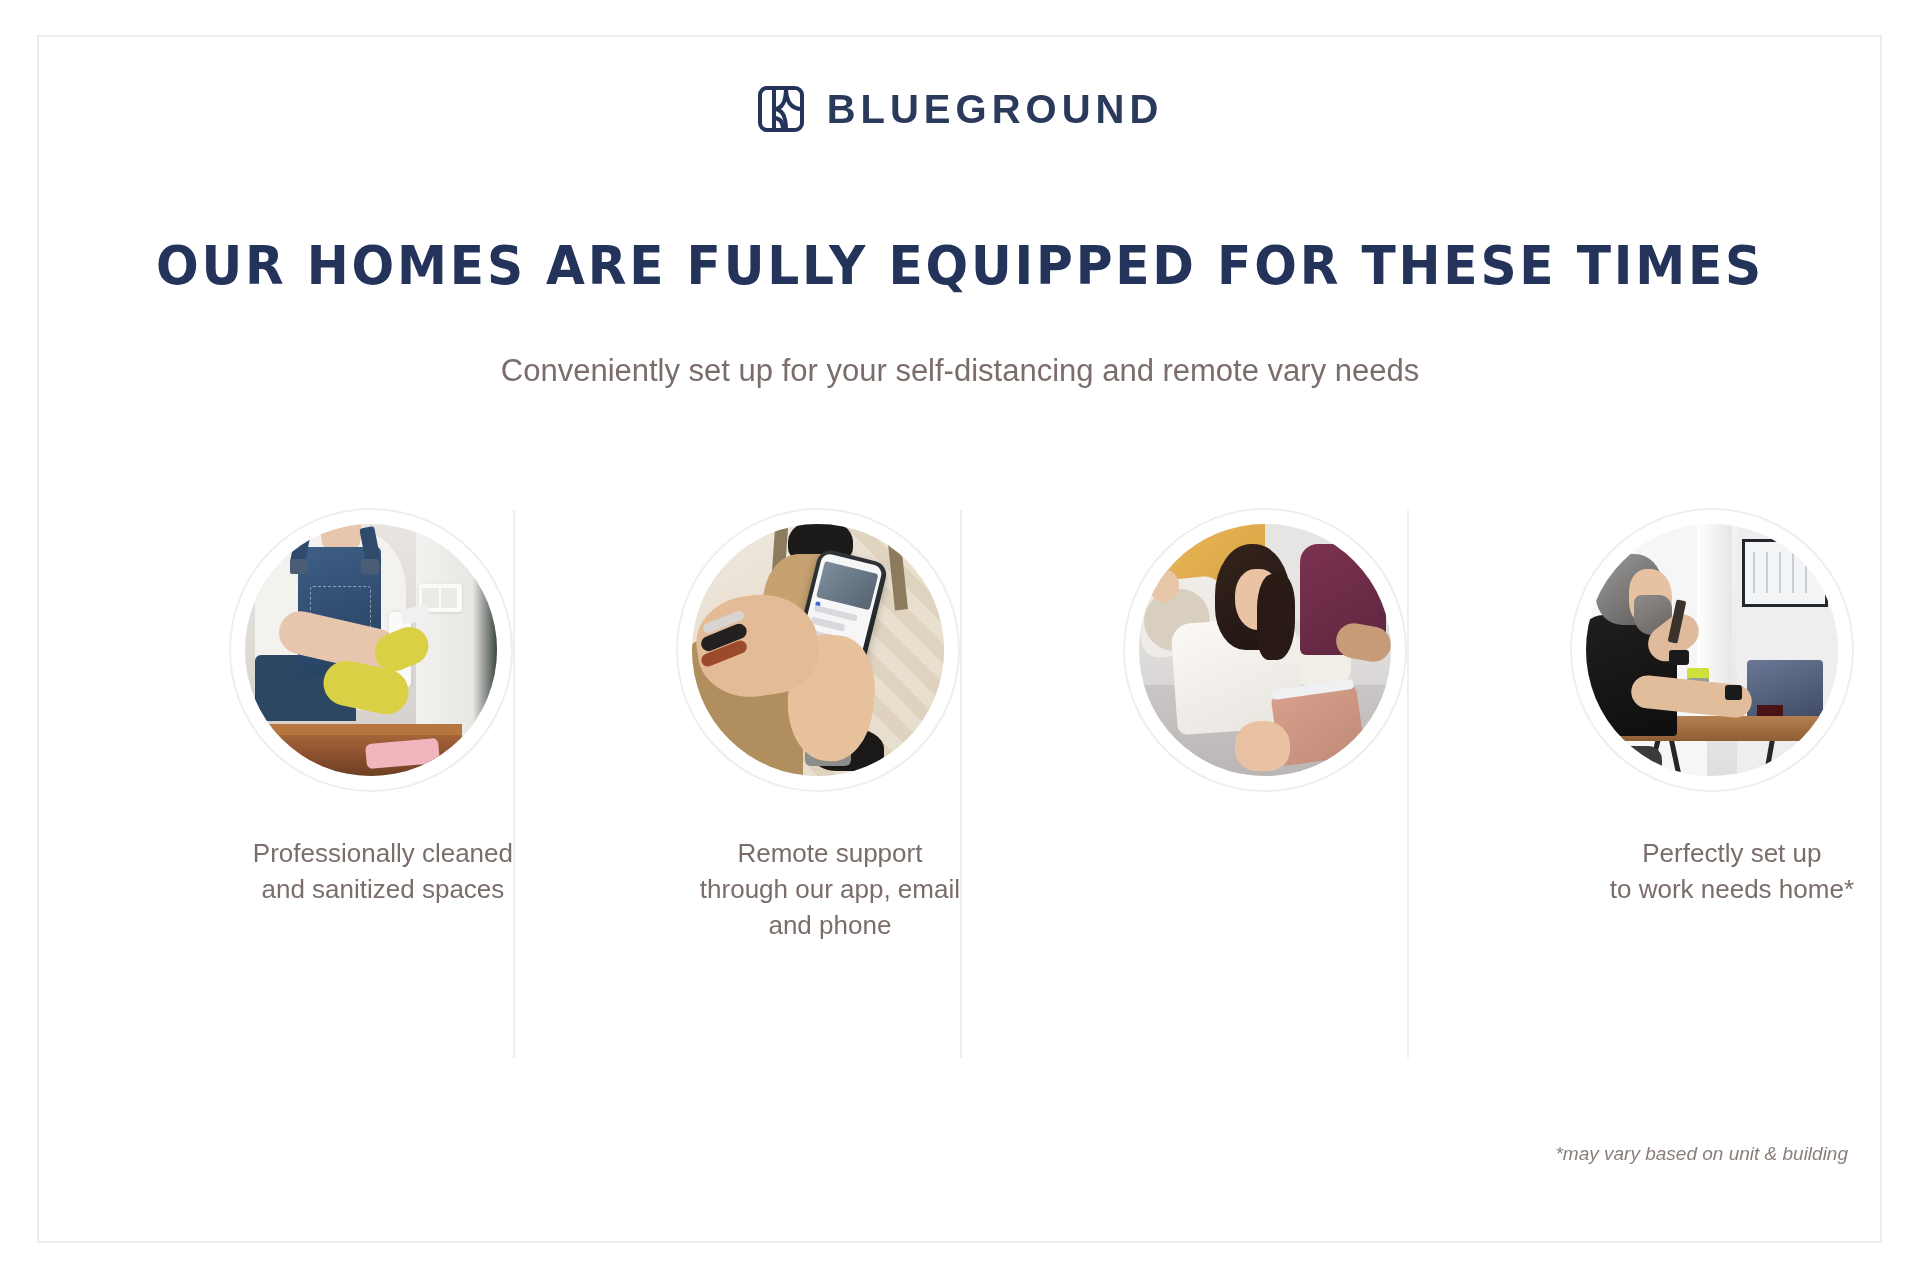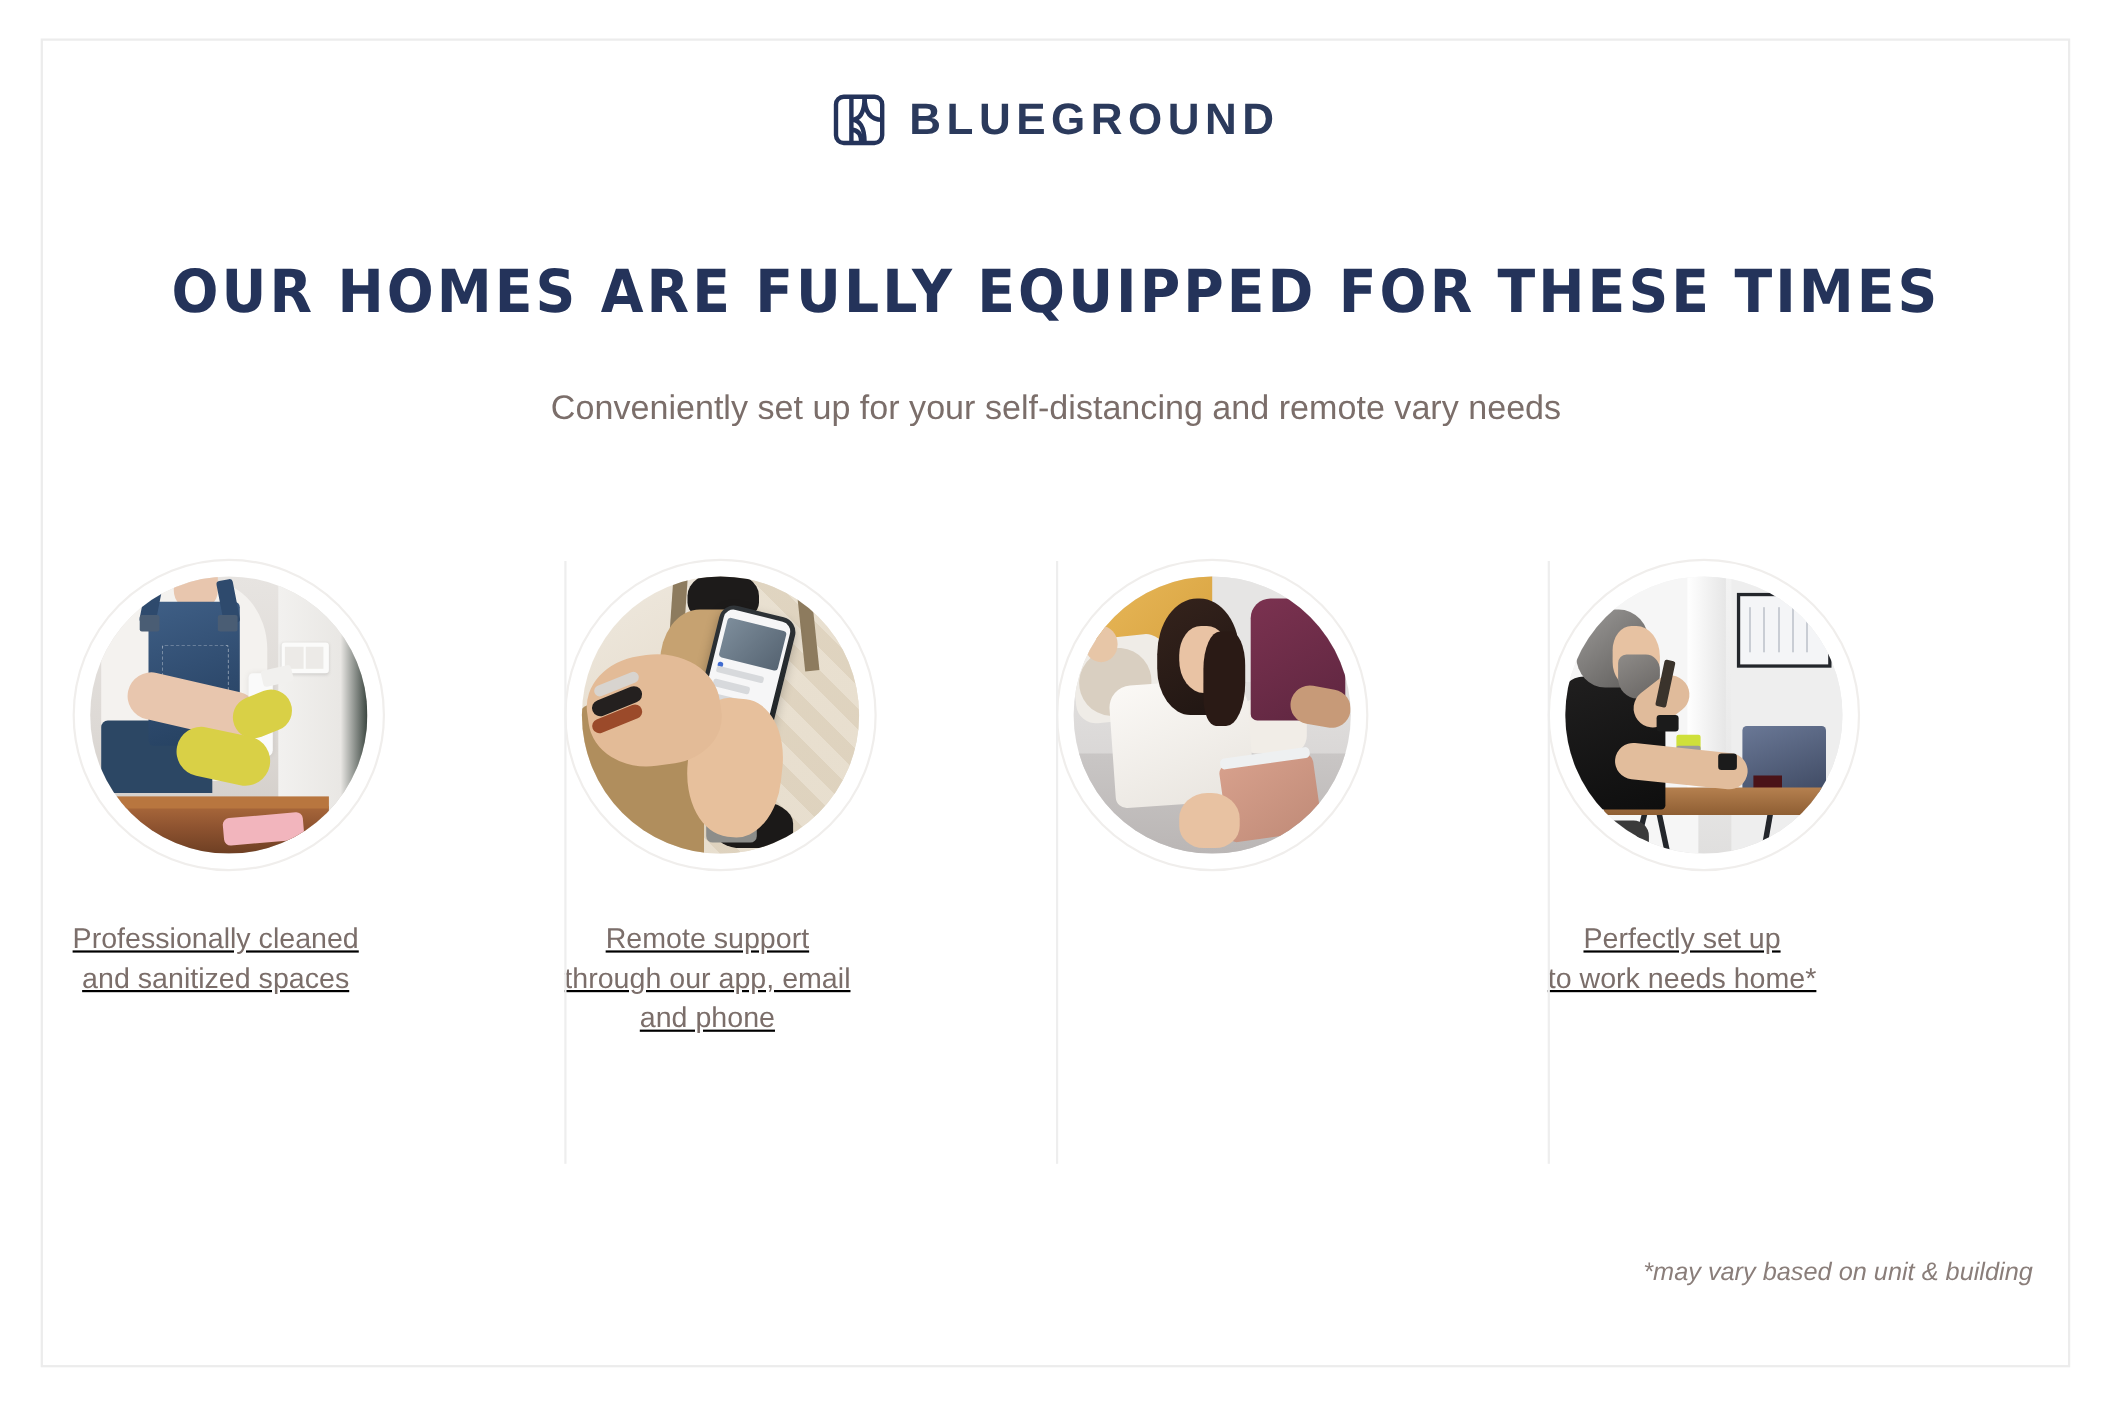--- a/index.html
+++ b/index.html
@@ -98,22 +98,21 @@
     width: 1788px;
     height: 552px;
     display: flex;
     align-items: flex-start;
   }
   .feature {
     position: relative;
     flex: 1 1 0;
     display: flex;
     flex-direction: column;
-    align-items: flex-start;
-    text-decoration: underline;
+    align-items: flex-end;
   }
   .feature + .feature::before {
     content: "";
     position: absolute;
     left: 0;
     top: 2px;
     width: 2px;
     height: 548px;
     background: #eeeeee;
   }
@@ -150,21 +149,21 @@
     white-space: pre-line;
   }
 
   
   .footnote {
     position: absolute;
     right: 72px;
     top: 1143px;
     font-family: "Liberation Sans", sans-serif;
     font-style: italic;
-    font-size: 23px;
+    font-size: 19px;
     color: #8a7e7a;
     white-space: nowrap;
   }
 
   
   
   
 
   .ph { position: absolute; }
 

